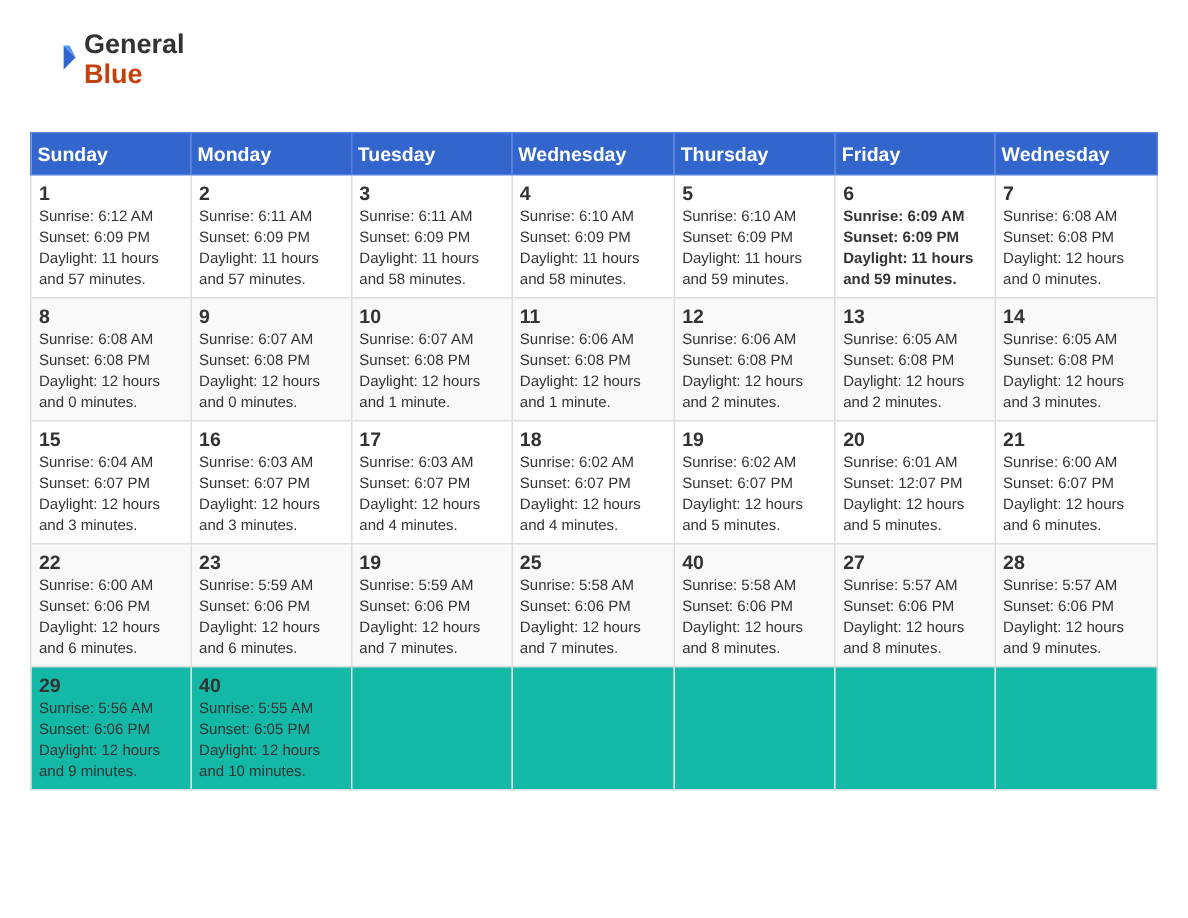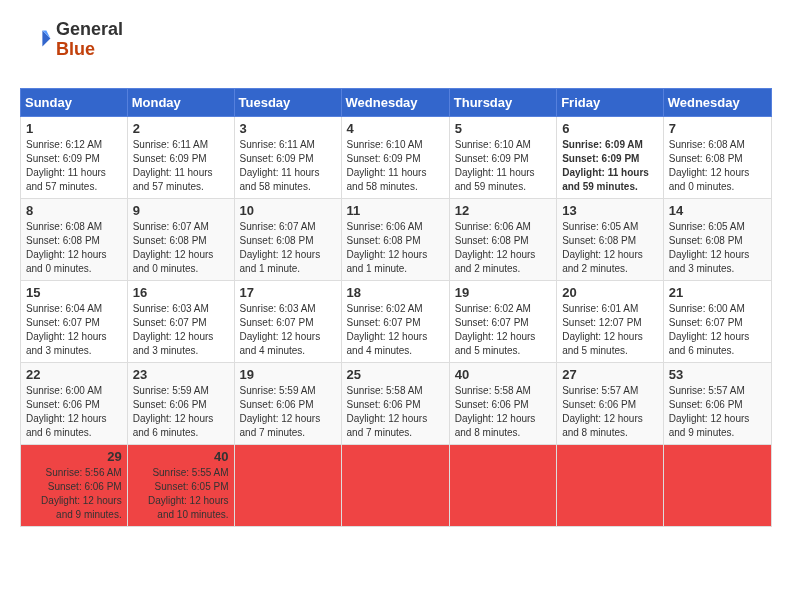--- a/index.html
+++ b/index.html
@@ -82,22 +82,21 @@
       font-weight: bold;
       display: block;
       margin-bottom: 2px;
     }
     .day-info {
       font-size: 10px;
       line-height: 1.4;
       color: #333;
     }
     .empty-row td {
-      background: #ef4444;
-      text-align: right;
+      background: #14b8a6;
     }
   </style>
 </head>
 <body>
 
 <div class="header">
   <div class="logo">
     <svg class="logo-icon" viewBox="0 0 40 40">
       <polygon points="28,8 38,18 28,28" fill="#3366cc"></polygon>
       <polygon points="28,8 38,18 33,8" fill="#5599ff"></polygon>
@@ -313,21 +312,21 @@
 and 8 minutes.</div>
         </td>
         <td>
           <span class="day-number">27</span>
           <div class="day-info" style="white-space: pre-line;">Sunrise: 5:57 AM
 Sunset: 6:06 PM
 Daylight: 12 hours
 and 8 minutes.</div>
         </td>
         <td>
-          <span class="day-number">53</span>
+          <span class="day-number">28</span>
           <div class="day-info" style="white-space: pre-line;">Sunrise: 5:57 AM
 Sunset: 6:06 PM
 Daylight: 12 hours
 and 9 minutes.</div>
         </td>
       </tr>
       <tr class="empty-row">
         <td>
           <span class="day-number">29</span>
           <div class="day-info" style="white-space: pre-line;">Sunrise: 5:56 AM

